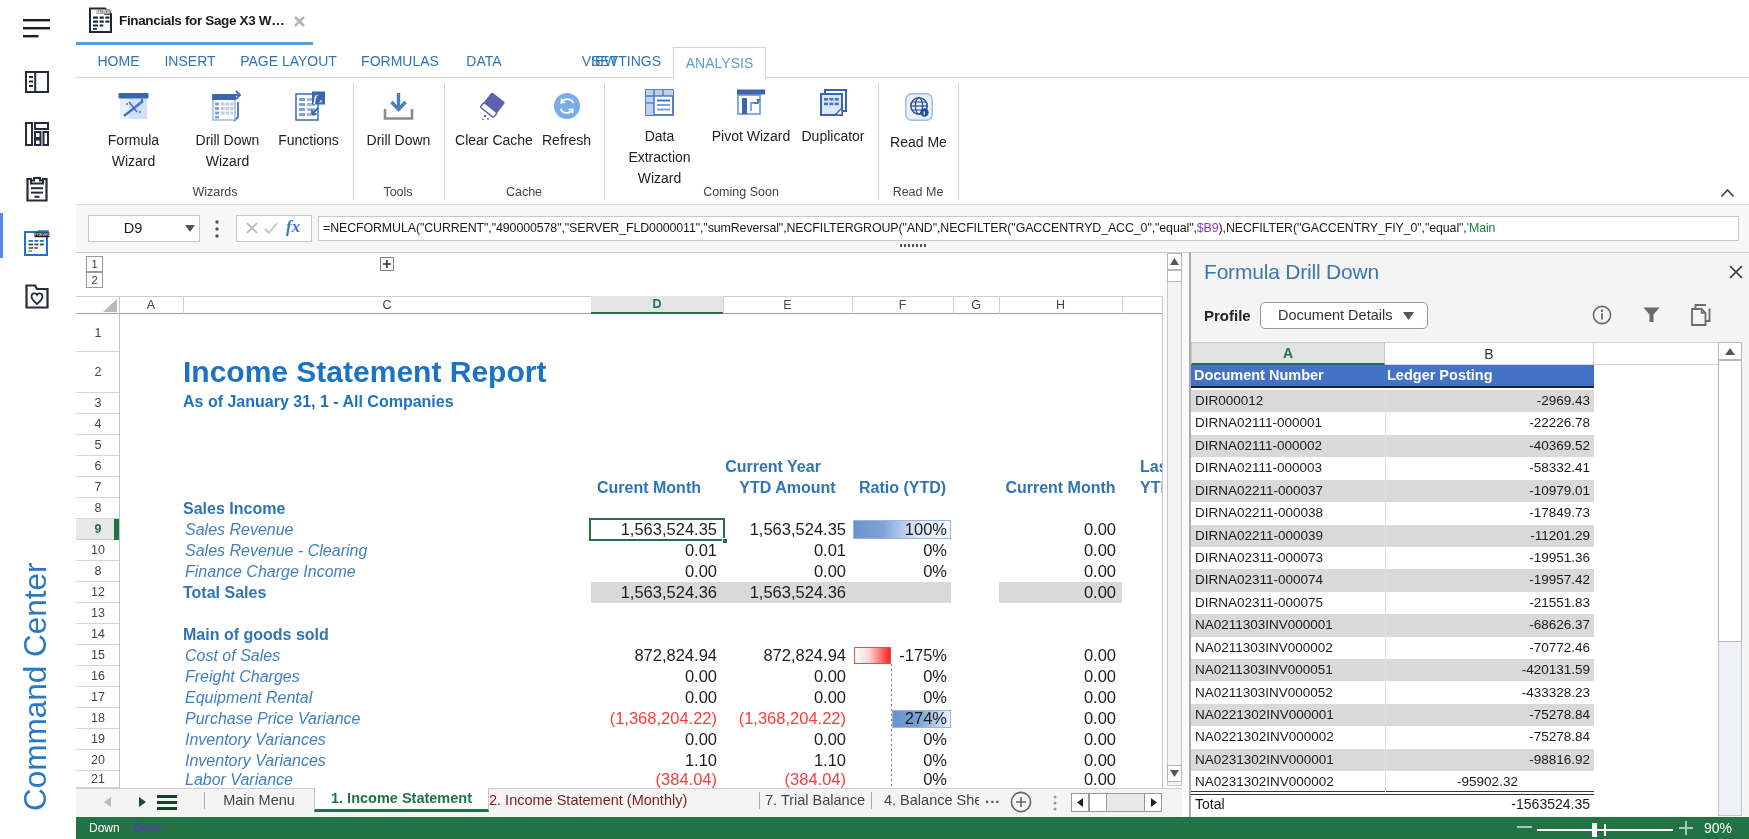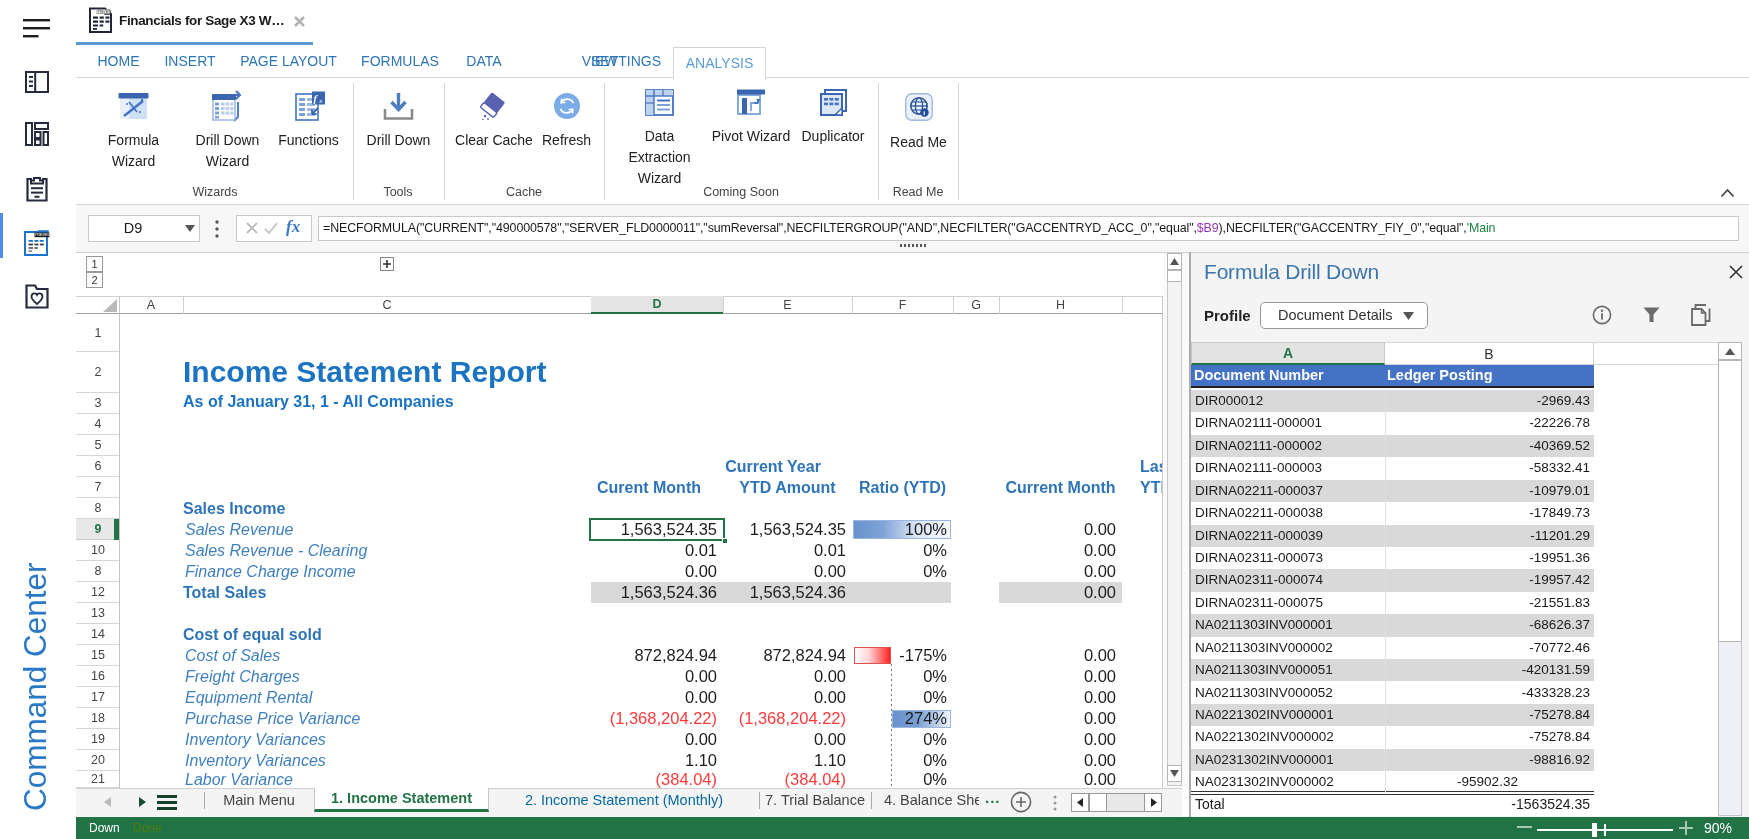--- a/index.html
+++ b/index.html
@@ -333,21 +333,21 @@
 <div style="position:absolute;z-index:3;left:852px;top:477px;width:101px;height:21px;line-height:21px;text-align:center;font-size:16px;font-weight:bold;color:#2e74b6;">Ratio (YTD)</div>
 <div style="position:absolute;z-index:3;left:999px;top:477px;width:123px;height:21px;line-height:21px;text-align:center;font-size:16px;font-weight:bold;color:#2e74b6;">Current Month</div>
 <div style="position:absolute;z-index:3;left:1140px;top:477px;width:23px;height:21px;line-height:21px;font-size:16px;font-weight:bold;color:#2e74b6;overflow:hidden;white-space:nowrap;">YTD A</div>
 <div style="position:absolute;z-index:3;left:591px;top:582px;width:360px;height:21px;background:#d9d9d9;"></div>
 <div style="position:absolute;z-index:3;left:999px;top:582px;width:123px;height:21px;background:#d9d9d9;"></div>
 <div style="position:absolute;left:183px;top:498px;height:21px;line-height:21px;font-size:16px;color:#2e74b6;z-index:4;font-weight:bold;">Sales Income</div>
 <div style="position:absolute;left:185px;top:519px;height:21px;line-height:21px;font-size:16px;color:#4080bf;z-index:4;font-style:italic;">Sales Revenue</div>
 <div style="position:absolute;left:185px;top:540px;height:21px;line-height:21px;font-size:16px;color:#4080bf;z-index:4;font-style:italic;">Sales Revenue - Clearing</div>
 <div style="position:absolute;left:185px;top:561px;height:21px;line-height:21px;font-size:16px;color:#4080bf;z-index:4;font-style:italic;">Finance Charge Income</div>
 <div style="position:absolute;left:183px;top:582px;height:21px;line-height:21px;font-size:16px;color:#2e74b6;z-index:4;font-weight:bold;">Total Sales</div>
-<div style="position:absolute;left:183px;top:624px;height:21px;line-height:21px;font-size:16px;color:#2e74b6;z-index:4;font-weight:bold;">Cost of equal sold</div>
+<div style="position:absolute;left:183px;top:624px;height:21px;line-height:21px;font-size:16px;color:#2e74b6;z-index:4;font-weight:bold;">Main of goods sold</div>
 <div style="position:absolute;left:185px;top:645px;height:21px;line-height:21px;font-size:16px;color:#4080bf;z-index:4;font-style:italic;">Cost of Sales</div>
 <div style="position:absolute;left:185px;top:666px;height:21px;line-height:21px;font-size:16px;color:#4080bf;z-index:4;font-style:italic;">Freight Charges</div>
 <div style="position:absolute;left:185px;top:687px;height:21px;line-height:21px;font-size:16px;color:#4080bf;z-index:4;font-style:italic;">Equipment Rental</div>
 <div style="position:absolute;left:185px;top:708px;height:21px;line-height:21px;font-size:16px;color:#4080bf;z-index:4;font-style:italic;">Purchase Price Variance</div>
 <div style="position:absolute;left:185px;top:729px;height:21px;line-height:21px;font-size:16px;color:#4080bf;z-index:4;font-style:italic;">Inventory Variances</div>
 <div style="position:absolute;left:185px;top:750px;height:21px;line-height:21px;font-size:16px;color:#4080bf;z-index:4;font-style:italic;">Inventory Variances</div>
 <div style="position:absolute;left:185px;top:771px;height:17px;line-height:17px;font-size:16px;color:#4080bf;z-index:4;font-style:italic;">Labor Variance</div>
 <div style="position:absolute;left:591px;top:519px;width:126px;height:21px;line-height:21px;text-align:right;font-size:16.5px;color:#1d1d1d;font-weight:normal;z-index:4;">1,563,524.35</div>
 <div style="position:absolute;left:723px;top:519px;width:123px;height:21px;line-height:21px;text-align:right;font-size:16.5px;color:#1d1d1d;font-weight:normal;z-index:4;">1,563,524.35</div>
 <div style="position:absolute;left:999px;top:519px;width:117px;height:21px;line-height:21px;text-align:right;font-size:16.5px;color:#1d1d1d;font-weight:normal;z-index:4;">0.00</div>
@@ -513,21 +513,21 @@
     <path d="M1 0 L8 5 L1 10 Z" fill="#1a4a30"></path>
   </svg>
 <svg class="abs" style="left:157px;top:795px;z-index:4;" width="20" height="15" viewBox="0 0 20 15">
     <rect y="0" width="20" height="3" fill="#17402a"></rect>
     <rect y="6" width="20" height="3" fill="#17402a"></rect>
     <rect y="12" width="20" height="3" fill="#17402a"></rect>
   </svg>
 <div style="position:absolute;left:204px;top:792px;width:1px;height:17px;background:#aaa;z-index:4;"></div>
 <div style="position:absolute;left:204px;top:788px;width:110px;height:24px;line-height:24px;text-align:center;font-size:14.5px;color:#444;z-index:4;">Main Menu</div>
 <div style="position:absolute;left:314px;top:788px;width:175px;height:24px;background:#fff;border:1px solid #c6c6c6;border-top:none;border-bottom:3px solid #217346;line-height:21px;text-align:center;font-size:14.5px;font-weight:bold;color:#217346;z-index:4;">1. Income Statement</div>
-<div style="position:absolute;left:489px;top:788px;width:270px;height:24px;line-height:24px;text-align:center;font-size:14.5px;color:#0369a1;z-index:4;">2. Income Statement (Monthly)</div>
+<div style="position:absolute;left:489px;top:788px;width:270px;height:24px;line-height:24px;font-size:14.5px;color:#7f1d1d;z-index:4;">2. Income Statement (Monthly)</div>
 <div style="position:absolute;left:759px;top:792px;width:1px;height:17px;background:#aaa;z-index:4;"></div>
 <div style="position:absolute;left:759px;top:788px;width:112px;height:24px;line-height:24px;text-align:center;font-size:14.5px;color:#444;z-index:4;">7. Trial Balance</div>
 <div style="position:absolute;left:871px;top:792px;width:1px;height:17px;background:#aaa;z-index:4;"></div>
 <div style="position:absolute;left:884px;top:788px;width:95px;height:24px;line-height:24px;font-size:14.5px;color:#444;z-index:4;overflow:hidden;white-space:nowrap;">4. Balance She</div>
 <div style="position:absolute;left:985px;top:786px;width:20px;height:24px;line-height:24px;font-size:15px;font-weight:bold;color:#217346;z-index:4;letter-spacing:1px;">...</div>
 <svg class="abs" style="left:1010px;top:791px;z-index:4;" width="22" height="22" viewBox="0 0 22 22">
     <circle cx="11" cy="11" r="9.6" fill="none" stroke="#666" stroke-width="1.6"></circle>
     <path d="M11 6 L11 16 M6 11 L16 11" stroke="#666" stroke-width="1.6"></path>
   </svg>
 <svg class="abs" style="left:1053px;top:795px;z-index:4;" width="4" height="16" viewBox="0 0 4 16">
@@ -540,20 +540,20 @@
 <svg class="abs" style="left:1077px;top:798px;z-index:6;" width="6" height="9" viewBox="0 0 6 9">
     <path d="M6 0 L0 4.5 L6 9 Z" fill="#222"></path>
   </svg>
 <div style="position:absolute;left:1089px;top:793px;width:18px;height:19px;background:#fff;border:1px solid #999;z-index:5;"></div>
 <div style="position:absolute;left:1144px;top:793px;width:18px;height:19px;background:#fff;border:1px solid #999;z-index:5;"></div>
 <svg class="abs" style="left:1151px;top:798px;z-index:6;" width="6" height="9" viewBox="0 0 6 9">
     <path d="M0 0 L6 4.5 L0 9 Z" fill="#222"></path>
   </svg>
 <div style="position:absolute;left:76px;top:817px;width:1673px;height:22px;background:#217346;z-index:3;"></div>
 <div style="position:absolute;left:89px;top:817px;height:22px;line-height:22px;font-size:12px;color:#fff;z-index:4;">Down</div>
-<div style="position:absolute;left:133px;top:817px;height:22px;line-height:22px;font-size:12px;color:#4d7c0f;z-index:4;">Done</div>
+<div style="position:absolute;left:133px;top:817px;height:22px;line-height:22px;font-size:12px;color:#6d28d9;z-index:4;">Done</div>
 <div style="position:absolute;left:1517px;top:826px;width:15px;height:2px;background:#a8c8b5;z-index:4;"></div>
 <div style="position:absolute;left:1537px;top:829px;width:136px;height:1.5px;background:#fff;z-index:4;"></div>
 <div style="position:absolute;left:1592px;top:823px;width:5px;height:14px;background:#fff;z-index:5;"></div>
 <div style="position:absolute;left:1604px;top:824px;width:1.5px;height:12px;background:#fff;z-index:5;"></div>
 <svg class="abs" style="left:1679px;top:821px;z-index:4;" width="14" height="14" viewBox="0 0 14 14">
     <path d="M7 0 L7 14 M0 7 L14 7" stroke="#a8c8b5" stroke-width="2"></path>
   </svg>
 <div style="position:absolute;left:1704px;top:817px;height:22px;line-height:22px;font-size:14px;color:#fff;z-index:4;">90%</div>
 </body></html>

